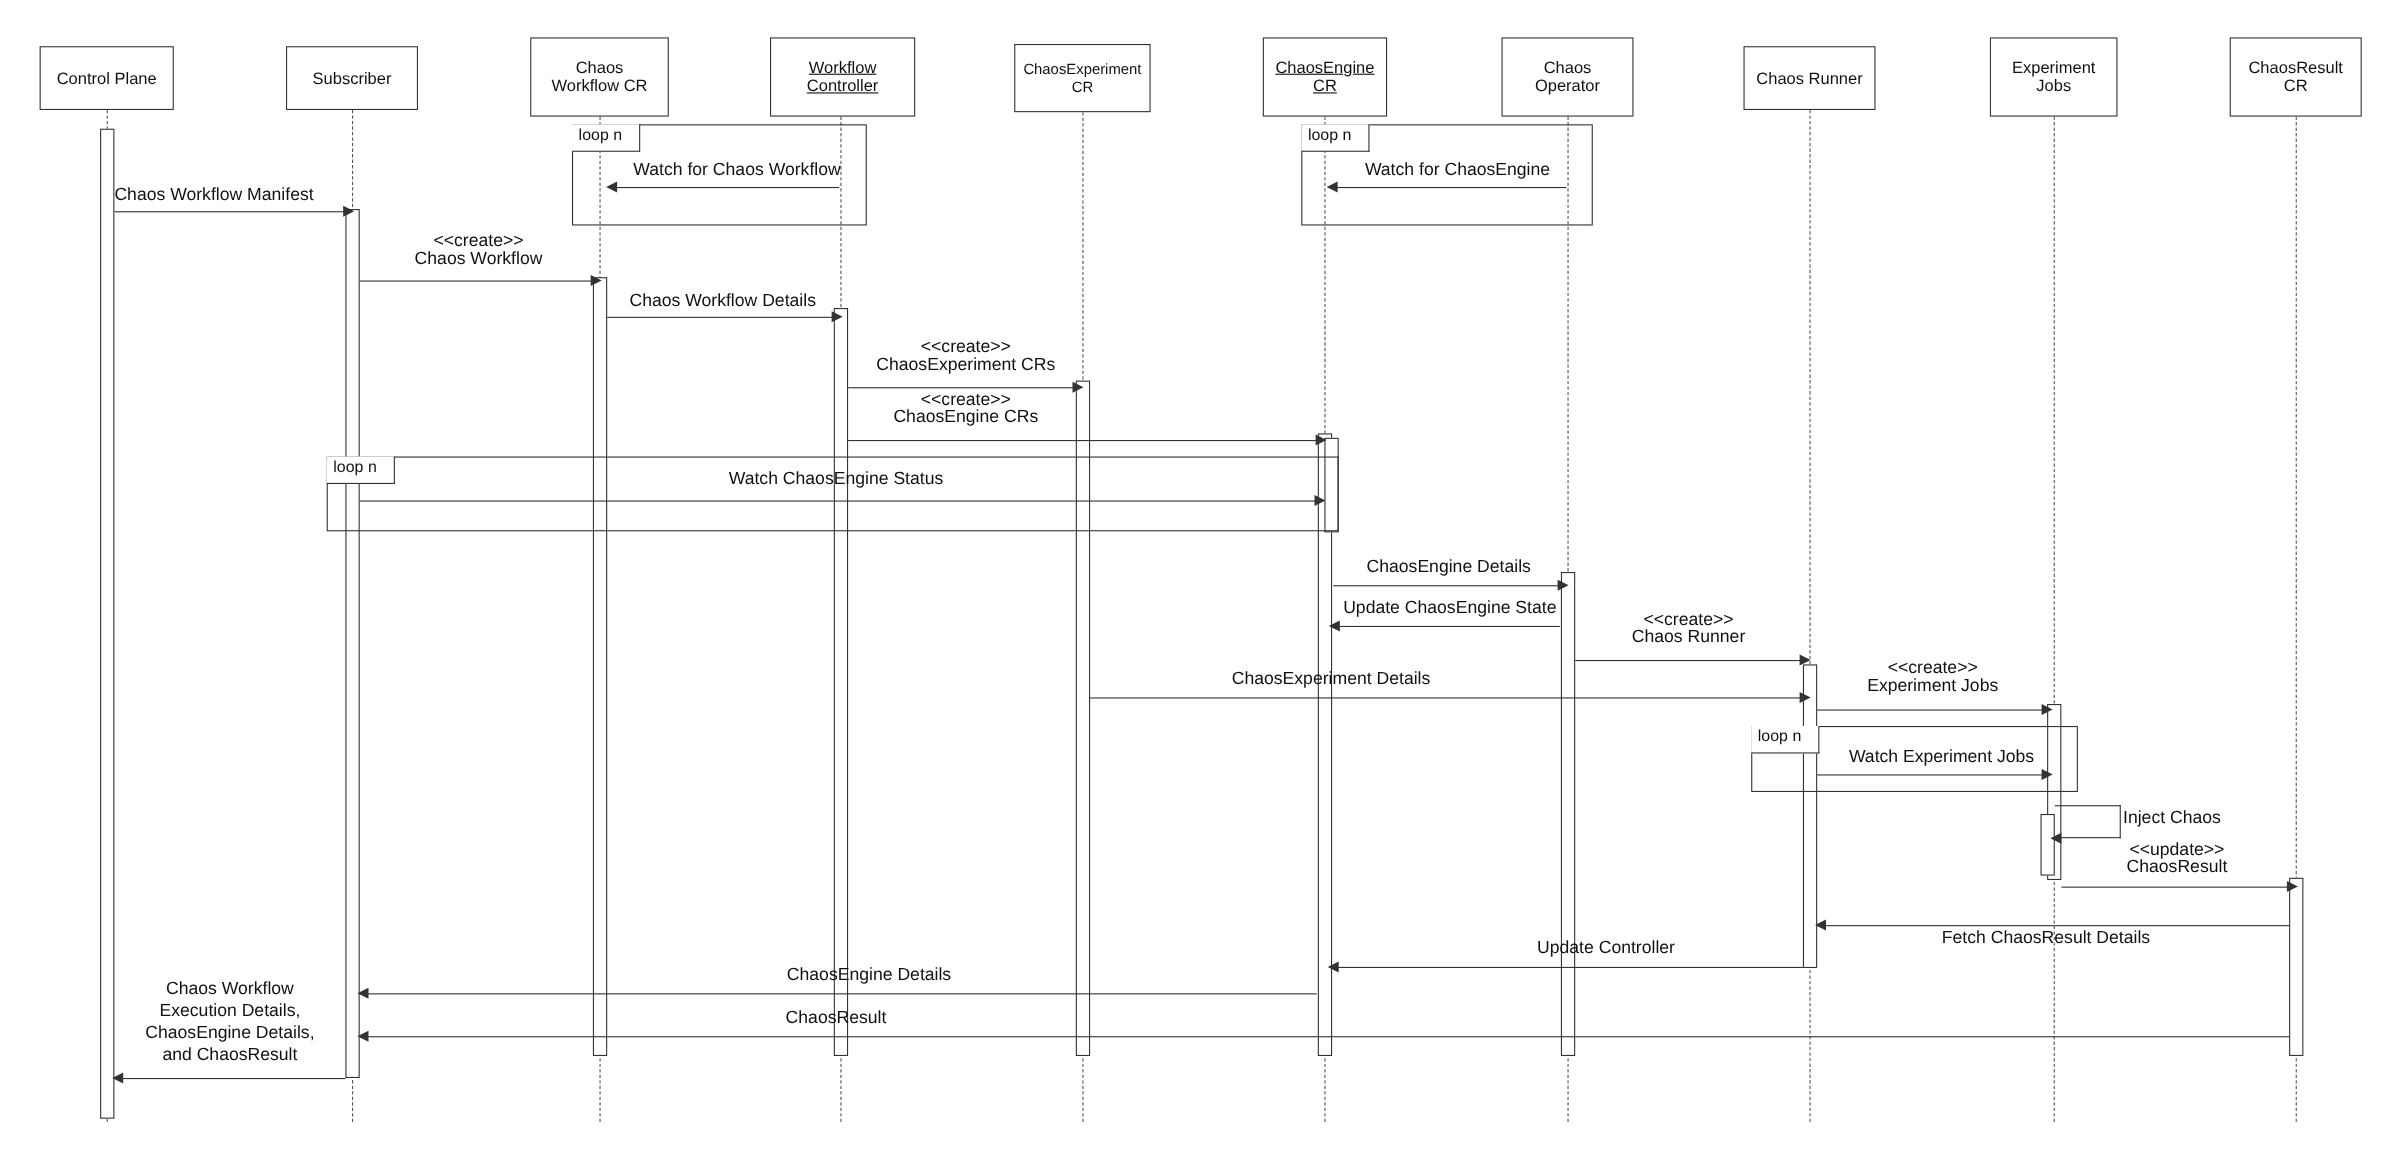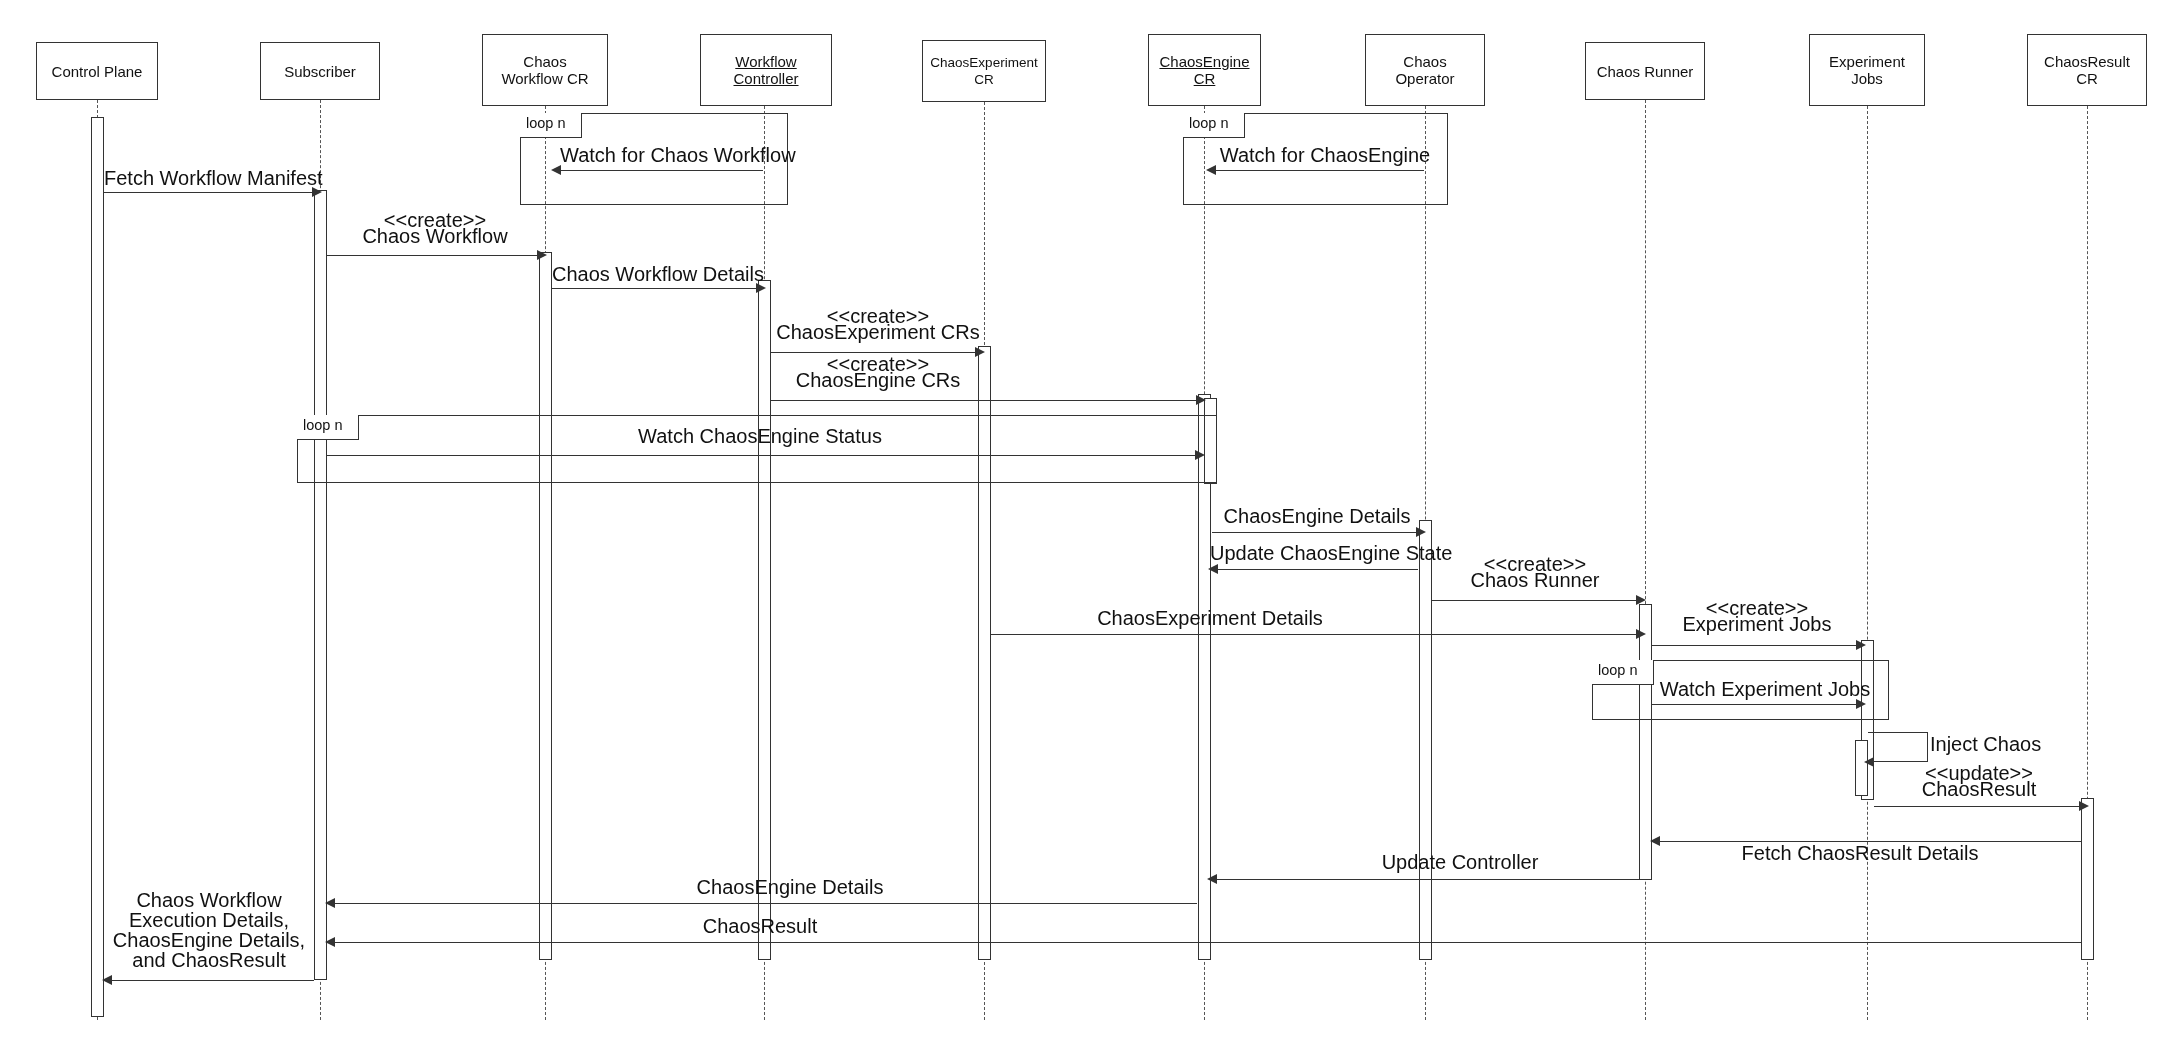--- a/index.html
+++ b/index.html
@@ -6,21 +6,21 @@
   body{width:2181px;height:1061px;font-family:"Liberation Sans",sans-serif;color:#111;overflow:hidden;}
   #canvas{position:relative;width:2181px;height:1061px;}
   .lifeline-head{
     position:absolute;border:1px solid #333;background:#fff;
     display:flex;flex-direction:column;align-items:center;justify-content:center;
     font-size:15px;line-height:17px;text-align:center;box-sizing:border-box;
   }
   .lifeline-line{position:absolute;border-left:1px dashed #555;width:0;}
   .activation{position:absolute;background:#fff;border:1px solid #333;box-sizing:border-box;}
   .msg-line{position:absolute;height:0;border-top:1px solid #333;}
-  .msg-label{position:absolute;font-size:20px;line-height:16px;text-align:center;white-space:pre;color:#111;}
+  .msg-label{position:absolute;font-size:16px;line-height:16px;text-align:center;white-space:pre;color:#111;}
   .arrow-head{position:absolute;width:0;height:0;}
   .arrow-right{border-top:5px solid transparent;border-bottom:5px solid transparent;border-left:10px solid #333;}
   .arrow-left{border-top:5px solid transparent;border-bottom:5px solid transparent;border-right:10px solid #333;}
   .frag{position:absolute;border:1px solid #333;box-sizing:border-box;background:transparent;}
   .frag-label{
     position:absolute;font-size:14.5px;line-height:16px;padding:2px 10px 2px 6px;
     border-right:1px solid #333;border-bottom:1px solid #333;background:#fff;
     box-sizing:border-box;
   }
   .frag-label::after{content:"";position:absolute;}
@@ -104,21 +104,21 @@
 
   <div class="frag" style="left:1183px;top:113px;width:265px;height:92px;"></div>
   <div class="frag-label" style="left:1183px;top:113px;width:62px;height:25px;">loop n</div>
   <div style="position:absolute;left:1245px;top:113px;width:14px;height:25px;overflow:hidden;">
     <div style="position:absolute;left:-7px;top:0;width:22px;height:25px;border-left:1px solid #333;transform:skewX(-28deg);"></div>
   </div>
   <div class="msg-label" style="left:1215px;top:147px;width:220px;">Watch for ChaosEngine</div>
   <div class="msg-line" style="left:1210px;top:170px;width:214px;"></div>
   <div class="arrow-head arrow-left" style="left:1206px;top:165px;"></div>
 
-  <div class="msg-label" style="left:104px;top:170px;width:210px;text-align:left;">Fetch Workflow Manifest</div>
+  <div class="msg-label" style="left:104px;top:170px;width:210px;text-align:left;">Chaos Workflow Manifest</div>
   <div class="msg-line" style="left:104px;top:192px;width:210px;"></div>
   <div class="arrow-head arrow-right" style="left:312px;top:187px;"></div>
 
   <div class="msg-label" style="left:330px;top:212px;width:210px;text-align:center;white-space:pre-line;">&lt;&lt;create&gt;&gt;
 Chaos Workflow</div>
   <div class="msg-line" style="left:327px;top:255px;width:212px;"></div>
   <div class="arrow-head arrow-right" style="left:537px;top:250px;"></div>
 
   <div class="msg-label" style="left:552px;top:266px;width:210px;text-align:center;">Chaos Workflow Details</div>
   <div class="msg-line" style="left:552px;top:288px;width:206px;"></div>

